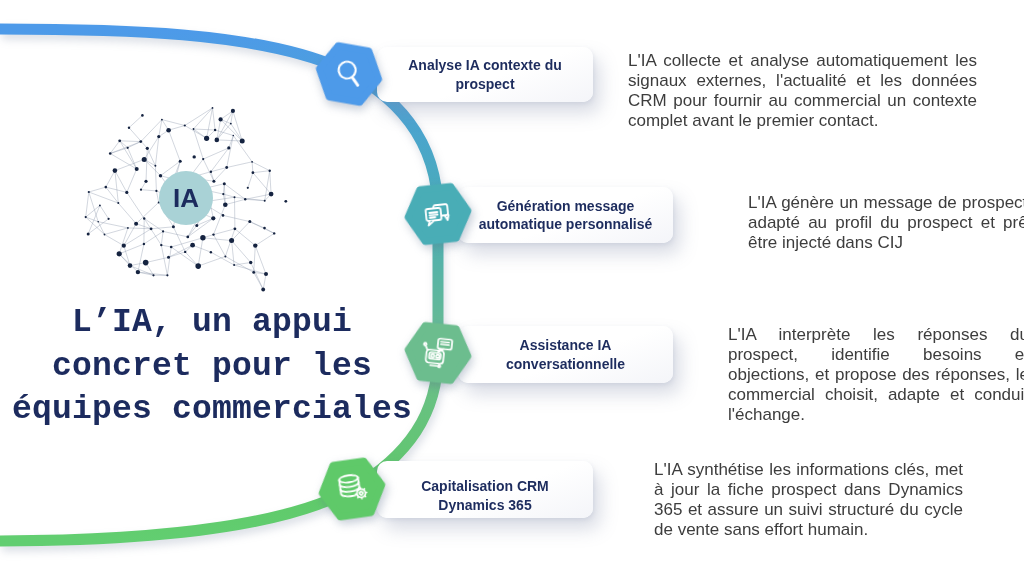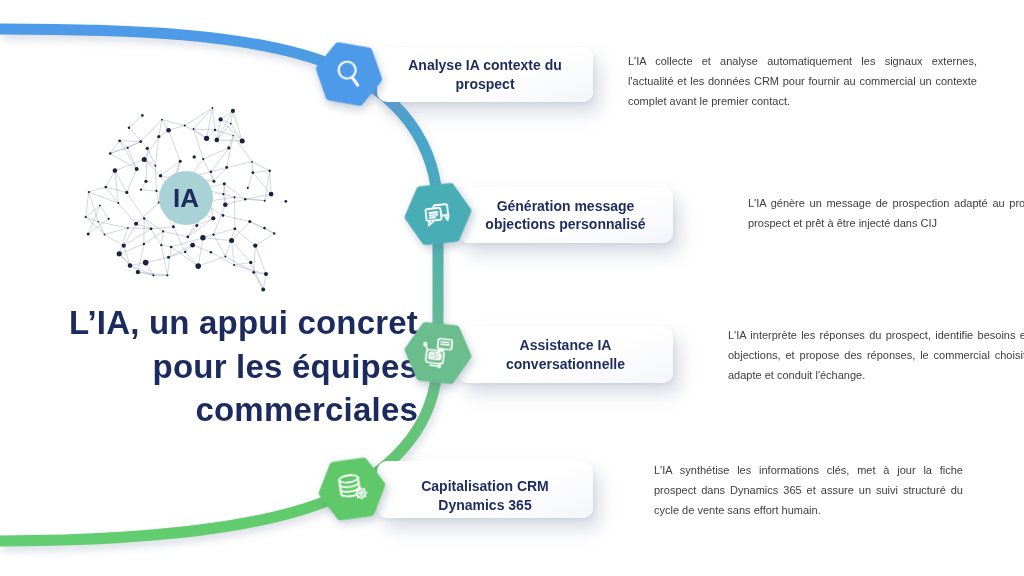--- a/index.html
+++ b/index.html
@@ -9,22 +9,22 @@
     font-family:"Liberation Sans", sans-serif;
   }
   
   #timeline-svg{position:absolute;left:0;top:0;width:1024px;height:576px;
     filter:drop-shadow(2px 5px 4px rgba(90,110,140,.22));}
   
   #brain-svg{position:absolute;left:78px;top:102px;width:232px;height:214px;}
   
   .main-title{
     position:absolute;left:6px;top:301px;width:412px;
-    text-align:right;font-weight:bold;font-size:33px;line-height:1.32;
-    color:#1C2B5E;letter-spacing:.2px;
+    text-align:center;font-weight:bold;font-size:33px;line-height:1.32;
+    color:#1C2B5E;letter-spacing:.2px;font-family:Liberation Mono, monospace;
   }
   
   .step-card{
     position:absolute;border-radius:10px;
     background:linear-gradient(160deg,#ffffff 55%,#f4f5f9 100%);
     box-shadow:7px 11px 18px rgba(130,140,170,.30), 1px 2px 4px rgba(130,140,170,.15);
     display:flex;align-items:center;justify-content:center;
     text-align:center;font-weight:bold;font-size:14px;line-height:1.32;
     color:#1D2C5E;padding:4px 10px;box-sizing:border-box;
   }
@@ -35,21 +35,21 @@
   
   .hex-node{position:absolute;width:76px;height:72px;
     filter:drop-shadow(2px 4px 5px rgba(90,110,140,.35));}
   #hex-1{left:311px;top:38px;transform:rotate(10deg);}
   #hex-2{left:400px;top:178px;transform:rotate(-6deg);}
   #hex-3{left:400px;top:317px;transform:rotate(6deg);}
   #hex-4{left:314px;top:453px;transform:rotate(-8deg);}
   .hex-node svg{width:76px;height:72px;display:block;}
   
   .step-desc{
-    position:absolute;font-size:11px;line-height:20px;color:#3D3D3D;
+    position:absolute;font-size:17px;line-height:20px;color:#3D3D3D;
     text-align:justify;
   }
   #desc-1{left:628px;top:51px;width:349px;}
   #desc-2{left:748px;top:193px;width:302px;}
   #desc-3{left:728px;top:325px;width:301px;}
   #desc-4{left:654px;top:460px;width:309px;}
 </style>
 </head>
 <body>
 
@@ -374,21 +374,21 @@
   <circle cx="108" cy="96" r="27" fill="#A9D2D6"></circle>
   <text x="108" y="105" text-anchor="middle" font-family="Liberation Sans, sans-serif" font-size="26" font-weight="bold" fill="#1C2B5E">IA</text>
 </svg>
 
 <div class="main-title">L’IA, un appui concret pour les équipes commerciales</div>
 
 <div id="card-1" class="step-card">
   <span>Analyse IA contexte du prospect</span>
 </div>
 <div id="card-2" class="step-card">
-  <span>Génération message objections personnalisé</span>
+  <span>Génération message automatique personnalisé</span>
 </div>
 <div id="card-3" class="step-card">
   <span>Assistance IA conversationnelle</span>
 </div>
 <div id="card-4" class="step-card">
   <span>Capitalisation CRM Dynamics 365</span>
 </div>
 
 <div id="hex-1" class="hex-node">
   <svg viewBox="0 0 76 72">

